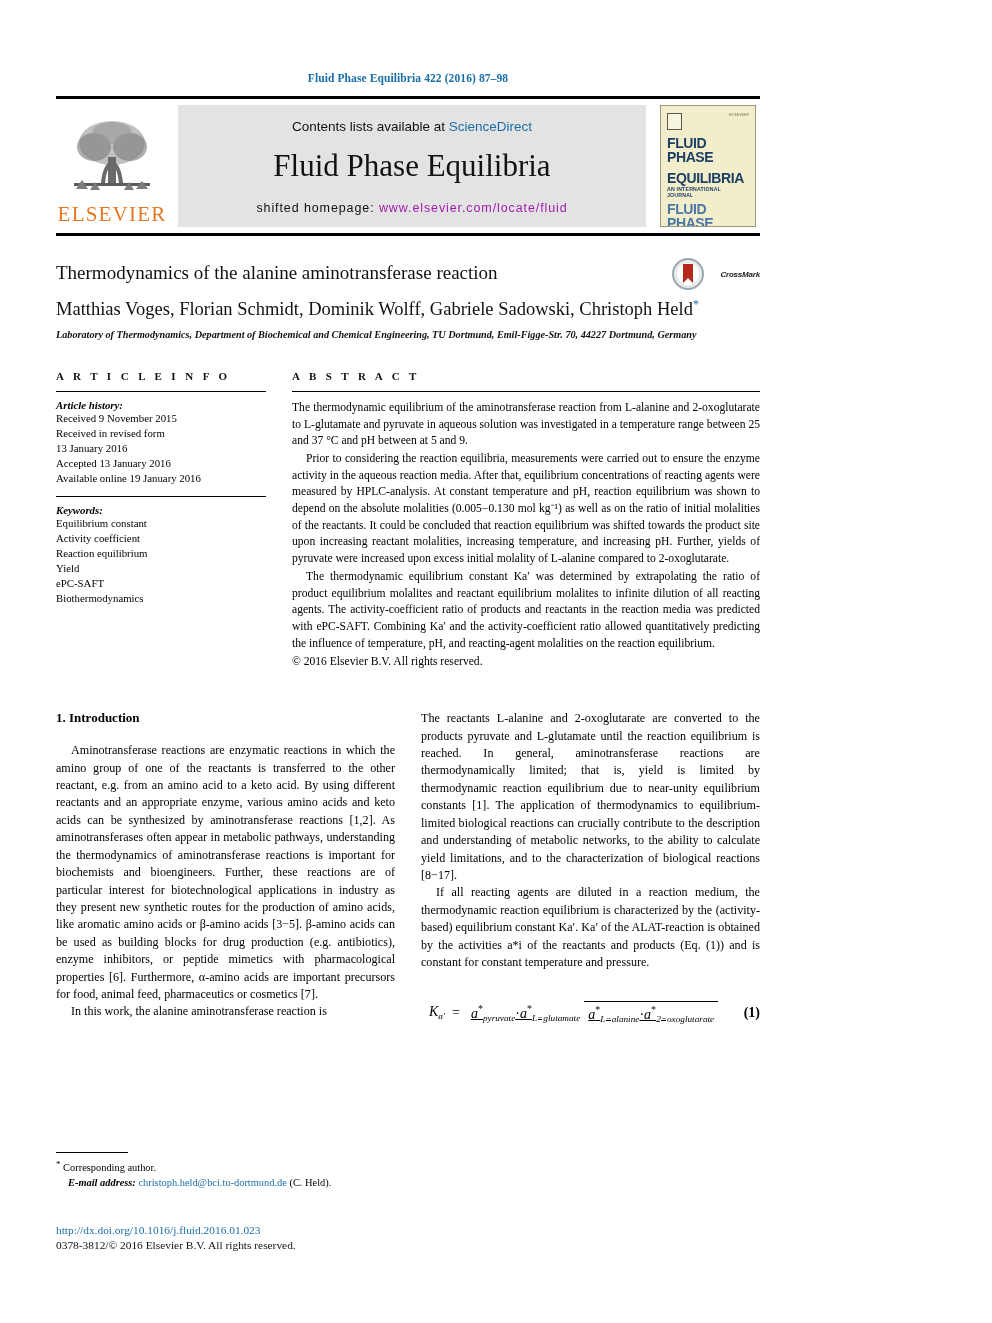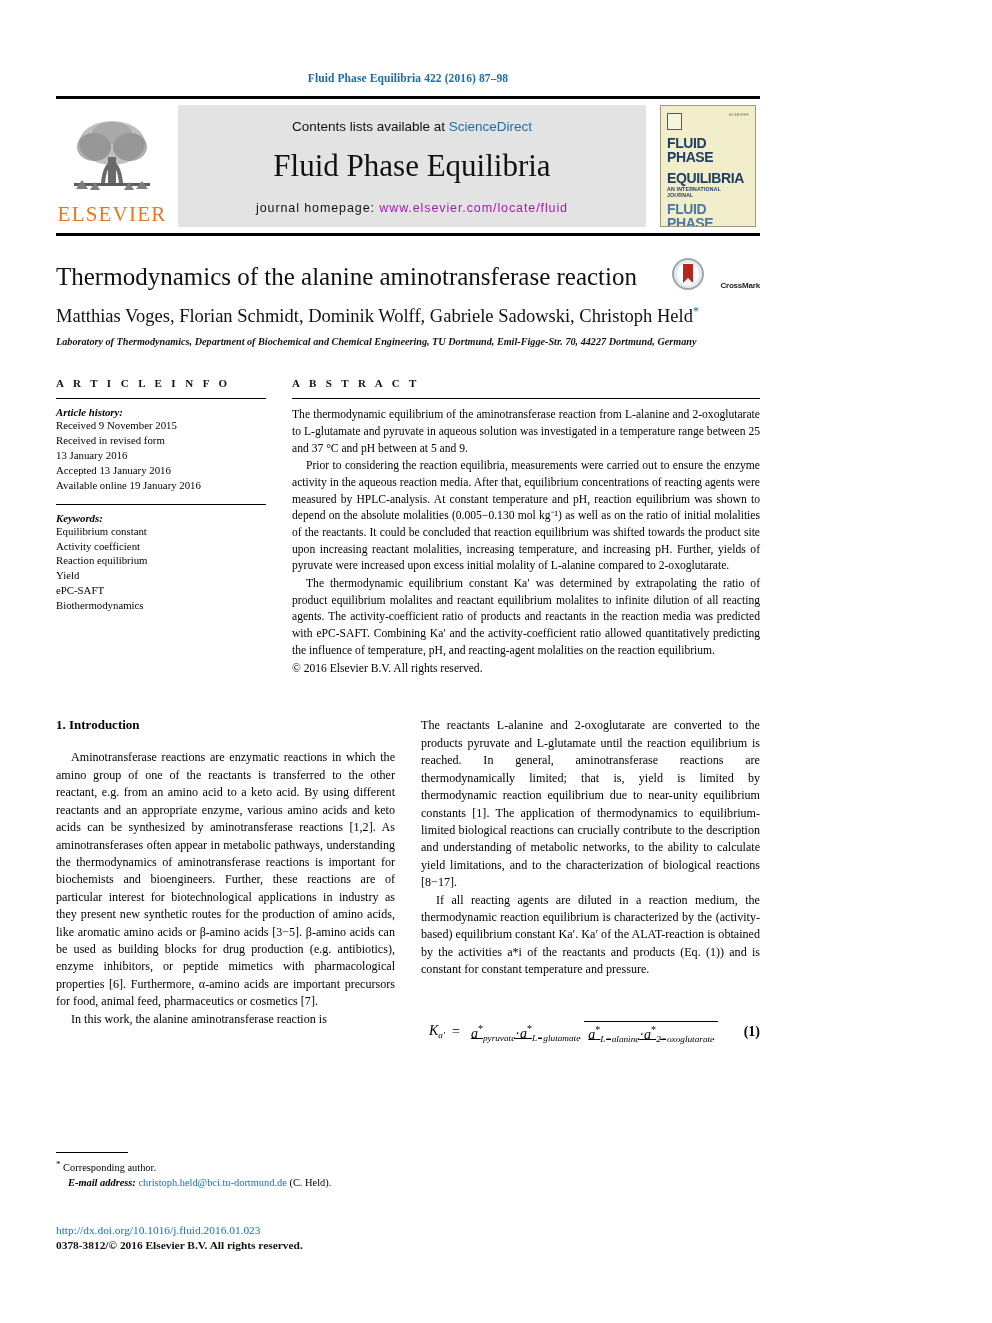--- a/index.html
+++ b/index.html
@@ -122,21 +122,21 @@
   .cover-sub { font-size:5.2px; font-weight:bold; color:#1c3f63; letter-spacing:0.2px; margin-top:1px;}
   .cover-t2 {
     font-size: 14px; font-weight: bold; color:#4a77a6; letter-spacing:-0.4px;
     line-height: 1.02; margin-top: 4px;
   }
 
   
   .title-area { margin: 26px 56px 0 56px; position: relative; }
   .paper-title {
     font-family: "Liberation Serif", serif;
-    font-size: 25px;
+    font-size: 19px;
     color: #111;
     line-height: 1.2;
     max-width: 760px;
   }
   .authors {
     font-family: "Liberation Serif", serif;
     font-size: 18.5px;
     color: #111;
     margin-top: 12px;
   }
@@ -145,21 +145,21 @@
     font-family: "Liberation Serif", serif;
     font-style: italic;
     font-weight: bold;
     font-size: 10.2px;
     color: #111;
     margin-top: 9px;
   }
   .crossmark {
     position: absolute;
     right: 0; top: -4px;
-    display: flex; align-items: flex-end; gap: 16px;
+    display: flex; align-items: center; gap: 16px; font-style: italic;
   }
   .crossmark-label {
     font-family: "Liberation Sans", sans-serif;
     font-size: 8px; font-weight: bold; color:#222; letter-spacing:-0.2px;
   }
 
   
   .info-area {
     margin: 30px 56px 0 56px;
     display: flex;
@@ -217,21 +217,21 @@
     font-size: 12.1px;
     line-height: 1.44;
     text-align: justify;
     margin: 0;
   }
   .btext + .btext { text-indent: 15px; margin-top: 0; }
 
   
   .eqrow {
     display: flex; align-items: center; justify-content: space-between;
-    margin-top: 42px;
+    margin-top: 30px;
   }
   .eq {
     font-family: "Liberation Serif", serif;
     font-size: 14px;
     display: flex; align-items: center; gap: 7px;
     padding-left: 8px;
   }
   .frac { display:inline-flex; align-items:flex-end;text-decoration:underline; }
   .frac .num { padding: 0 4px 1px 4px; }
   .frac .den { padding: 2px 4px 0 4px; border-top: 1.2px solid #000; }
@@ -261,21 +261,21 @@
   }
   .doi-line {
     font-family: "Liberation Serif", serif;
     font-size: 11.4px;
     color: #1a6ea8;
     line-height: 1.5;
   }
   .issn-line {
     font-family: "Liberation Serif", serif;
     font-size: 11.4px;
-    font-weight: bold;
+    font-weight: normal;
     color: #111;
   }
 </style>
 </head>
 <body>
 
 <div class="page">
 
   <div class="running-head">Fluid Phase Equilibria 422 (2016) 87–98</div>
 
@@ -297,21 +297,21 @@
       </svg>
       <div class="elsevier-word">ELSEVIER</div>
     </div>
 
     <div class="center-panel">
       <div class="contents-line">
         <span>Contents lists available at </span><span class="sd">ScienceDirect</span>
       </div>
       <div class="journal-name">Fluid Phase Equilibria</div>
       <div class="homepage-line">
-        <span>journal homepage: </span><span class="url">www.elsevier.com/locate/fluid</span>
+        <span>shifted homepage: </span><span class="url">www.elsevier.com/locate/fluid</span>
       </div>
     </div>
 
     <div class="cover-block">
       <div class="cover">
         <div class="cover-topbar">
           <div class="cover-elsevier-mini"></div>
           <div class="cover-tinytext">ELSEVIER</div>
         </div>
         <div class="cover-t1">FLUID PHASE</div>

